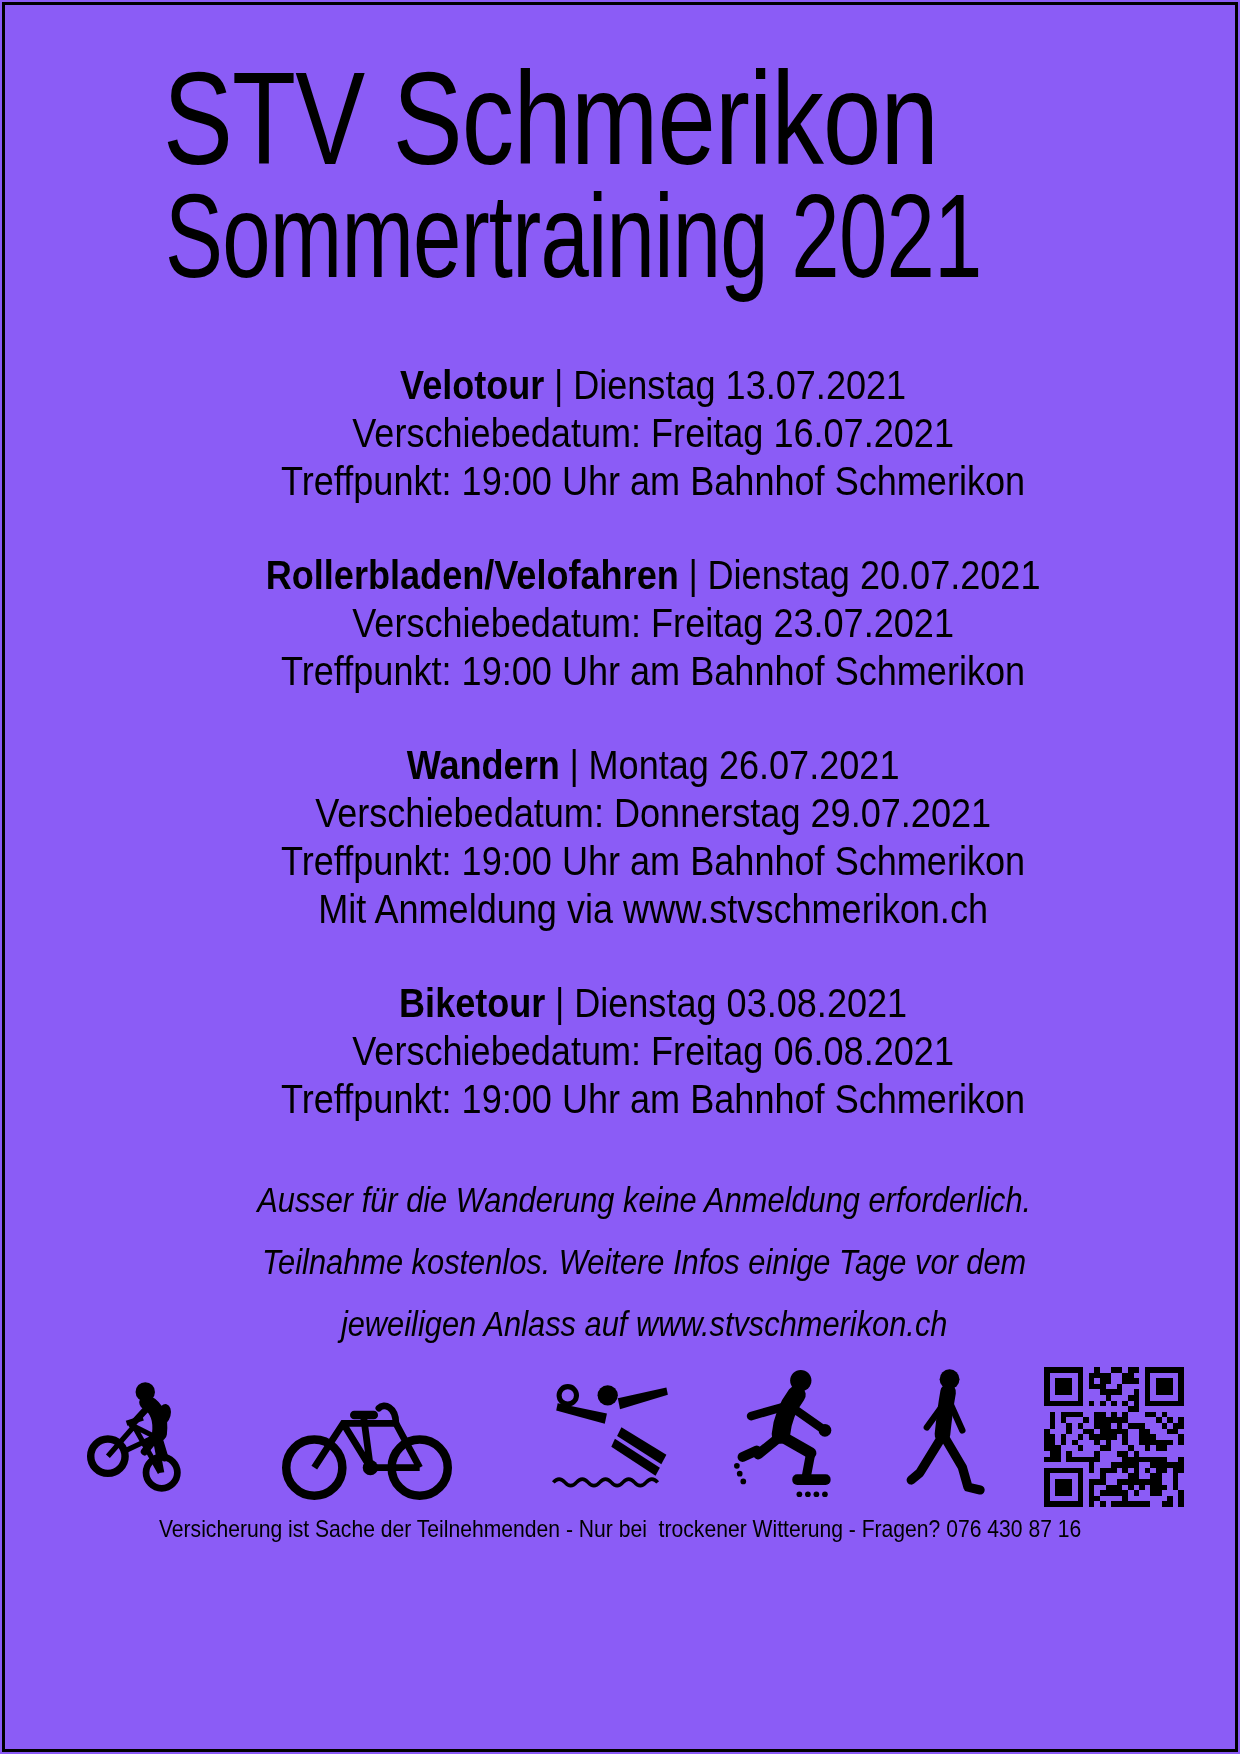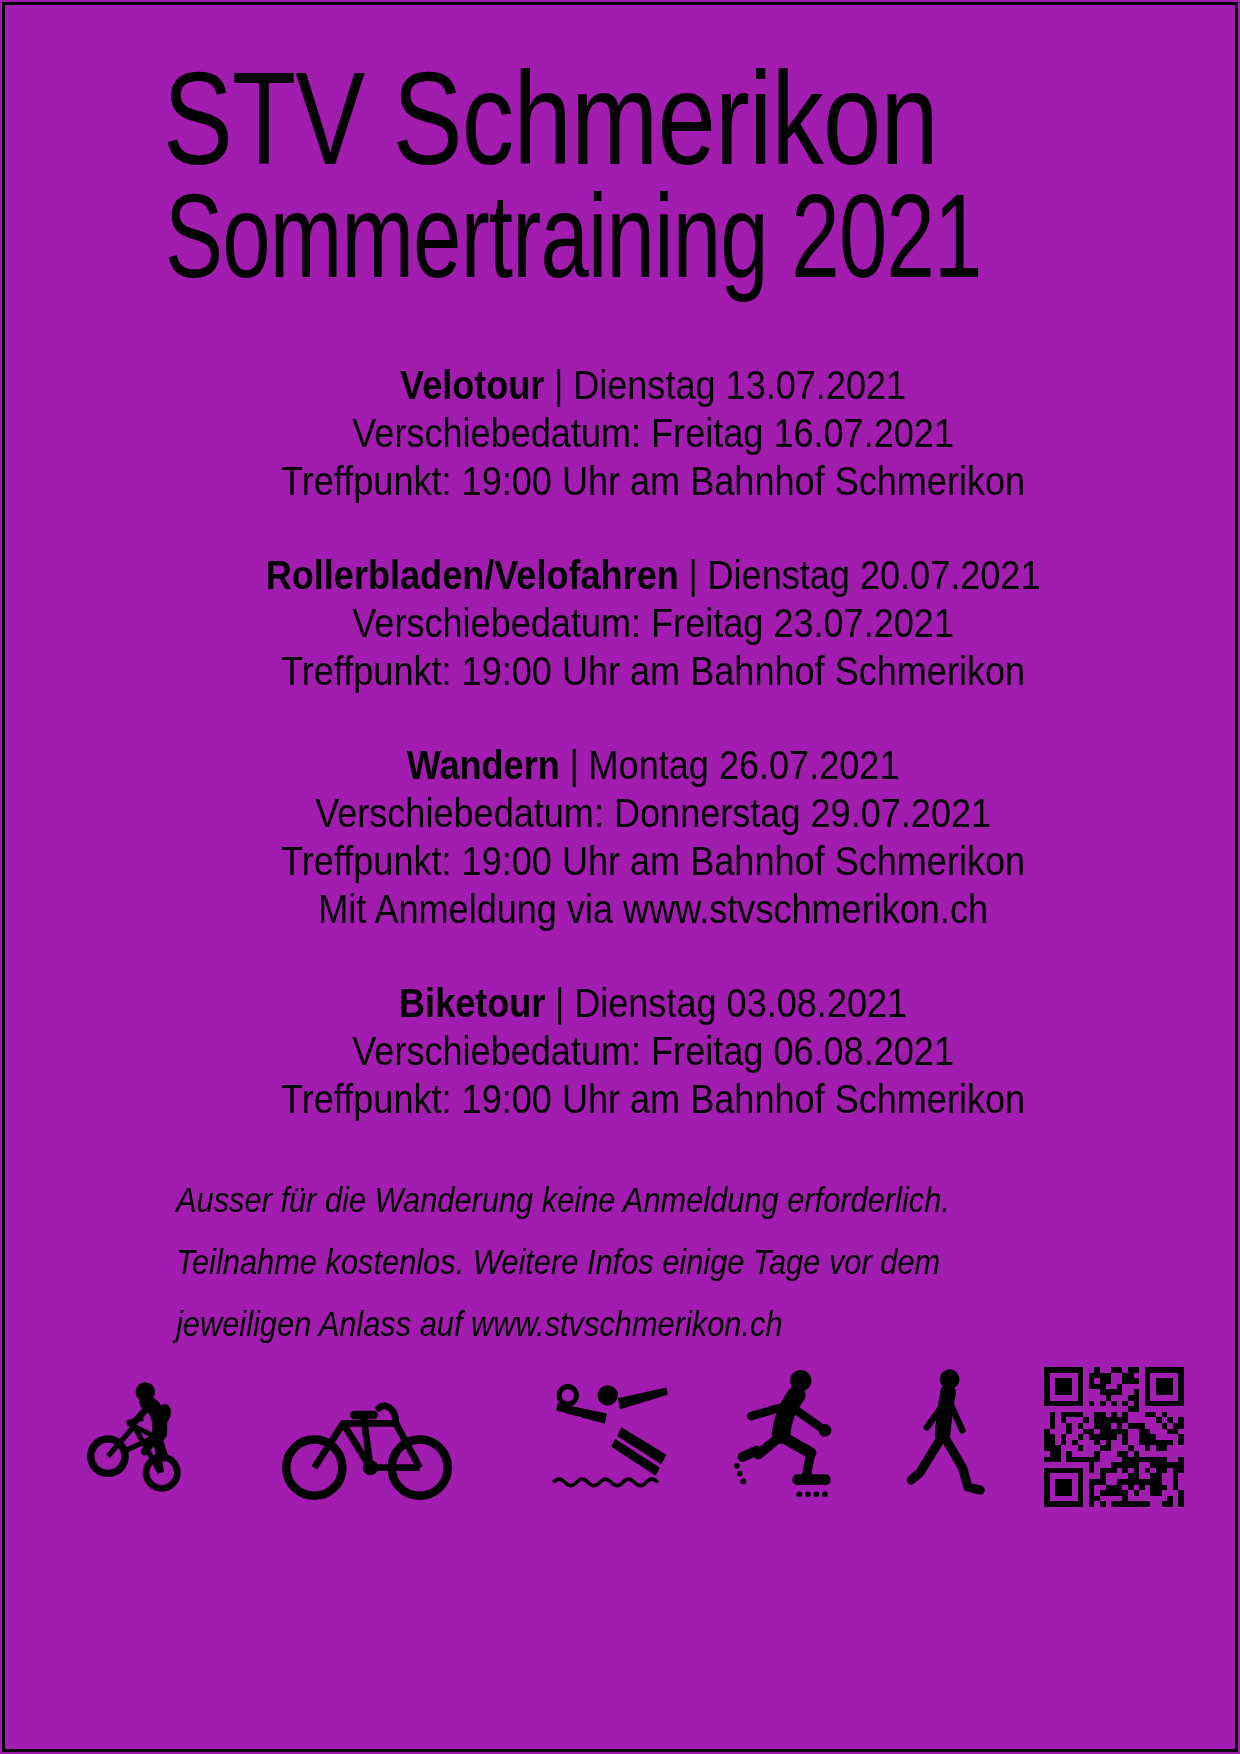--- a/index.html
+++ b/index.html
@@ -1,28 +1,28 @@
 <!DOCTYPE html>
 <html><head>
 <meta charset="utf-8">
 <style>
   html,body{margin:0;padding:0;background:#fff;}
   .sheet{position:relative;width:1240px;height:1754px;box-sizing:border-box;
-         background:#a21caf;color:#000;font-family:"Liberation Sans",sans-serif;overflow:hidden;}
+         background:#8b5cf6;color:#000;font-family:"Liberation Sans",sans-serif;overflow:hidden;}
   .frame{position:absolute;inset:2px;border:3px solid #000;pointer-events:none;}
   
   .cond{transform:scaleX(var(--sx,.88));transform-origin:0 50%;white-space:nowrap;}
   .t1{margin:50px 0 0 163px;font-size:131px;line-height:138px;font-weight:400;letter-spacing:-1px;--sx:.80;}
   .t2{margin:0 0 0 165px;font-size:119px;line-height:95px;font-weight:400;letter-spacing:-1px;--sx:.73;}
   .events{margin:78px 0 0 176px;}
   .event{margin:0 0 46px 16px;text-align:center;}
   .event p{margin:0;font-size:41px;line-height:48px;--sx:.88;}
   .event .name{font-weight:700;}
   .sep{padding:0 11px;}
-  .note{margin:46px 0 0 176px;font-style:italic;}
+  .note{margin:46px 0 0 176px;font-style:italic;text-align:center;}
   .note p{margin:0;font-size:35px;line-height:62px;--sx:.88;}
   .icons{display:flex;justify-content:space-between;align-items:flex-end;
          margin:10px 56px 0 74px;height:142px;}
   .icon{display:block;}
   .icon svg{display:block;}
   .ink{fill:#000;}
   .stroke{fill:none;stroke:#000;}
   .footer{margin-top:8px;text-align:center;font-size:24px;line-height:28px;white-space:pre;}
   .footer span{display:inline-block;transform:scaleX(.88);}
 </style>
@@ -484,13 +484,14 @@
           <rect x="16" y="20" width="1" height="1" fill="#000"></rect>
           <rect x="17" y="20" width="1" height="1" fill="#000"></rect>
           <rect x="18" y="20" width="1" height="1" fill="#000"></rect>
           <rect x="19" y="20" width="1" height="1" fill="#000"></rect>
           <rect x="20" y="20" width="1" height="1" fill="#000"></rect>
         </svg>
     </span>
 
   </div>
 
+  <p class="footer"><span>Versicherung ist Sache der Teilnehmenden - Nur bei  trockener Witterung - Fragen? 076 430 87 16</span></p>
 </div>
 
 </body></html>

